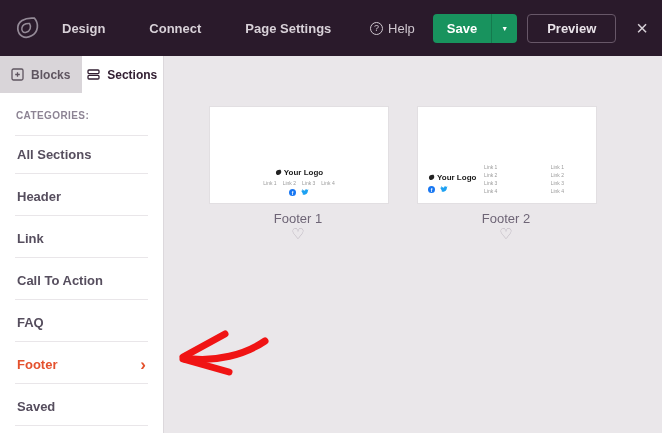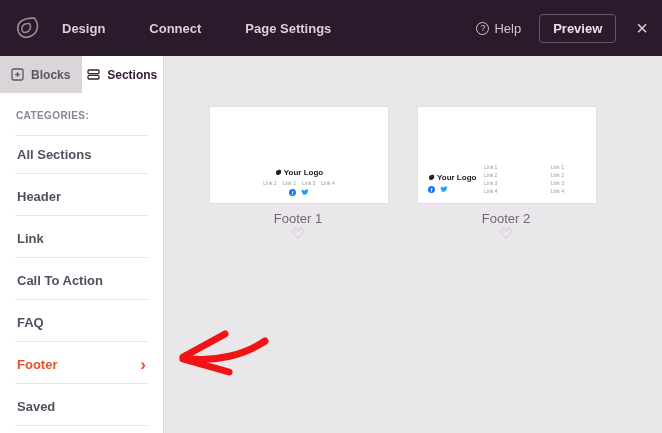--- a/index.html
+++ b/index.html
@@ -15,21 +15,21 @@
   .topbar-right { margin-left:auto; display:flex; align-items:center; gap:10px; }
   .help { display:flex; align-items:center; gap:5px; font-size:13px; color:#cfc7cf;
     margin-right:8px; cursor:pointer; }
   .help-circle { width:13px; height:13px; border:1px solid #cfc7cf; border-radius:50%;
     font-size:9px; display:flex; align-items:center; justify-content:center; }
   .save-btn { display:flex; background:#18935e; border-radius:4px; overflow:hidden;
     color:#fff; cursor:pointer; }
   .save-main { padding:7px 14px; font-size:13px; font-weight:bold; }
   .save-caret { padding:7px 9px; border-left:1px solid #147a4e; font-size:7px;
     display:flex; align-items:center; }
-  .preview-btn { border:1px solid #675768; border-radius:4px; padding:6px 13px;
+  .preview-btn { border:1px solid #675768; border-radius:4px; padding:6px 19px;
     font-size:13px; font-weight:bold; color:#e9e3e9; background:transparent; cursor:pointer; }
   .close-x { font-size:20px; color:#d8d1d8; margin-left:10px; cursor:pointer; line-height:1; }
 
   
   .app { display:flex; height:393px; position:relative; }
 
   .sidebar { width:164px; background:#fff; border-right:1px solid #dcd8dc;
     display:flex; flex-direction:column; }
   .tabs { display:flex; height:37px; flex:0 0 auto; }
   .tab { flex:1; display:flex; align-items:center; justify-content:center; gap:7px;
@@ -95,20 +95,26 @@
   <div class="topnav">
     <span class="nav-item">Design</span>
     <span class="nav-item">Connect</span>
     <span class="nav-item">Page Settings</span>
   </div>
   <div class="topbar-right">
     <span class="help">
       <span class="help-circle">?</span>
       <span>Help</span>
     </span>
+    <span class="save-btn">
+      <span class="save-main">Save</span>
+      <span class="save-caret">
+        <span>▼</span>
+      </span>
+    </span>
     <button class="preview-btn">Preview</button>
     <span class="close-x">×</span>
   </div>
 </div>
 
 <div class="app">
 
   <div class="sidebar">
     <div class="tabs">
       <div class="tab inactive">

